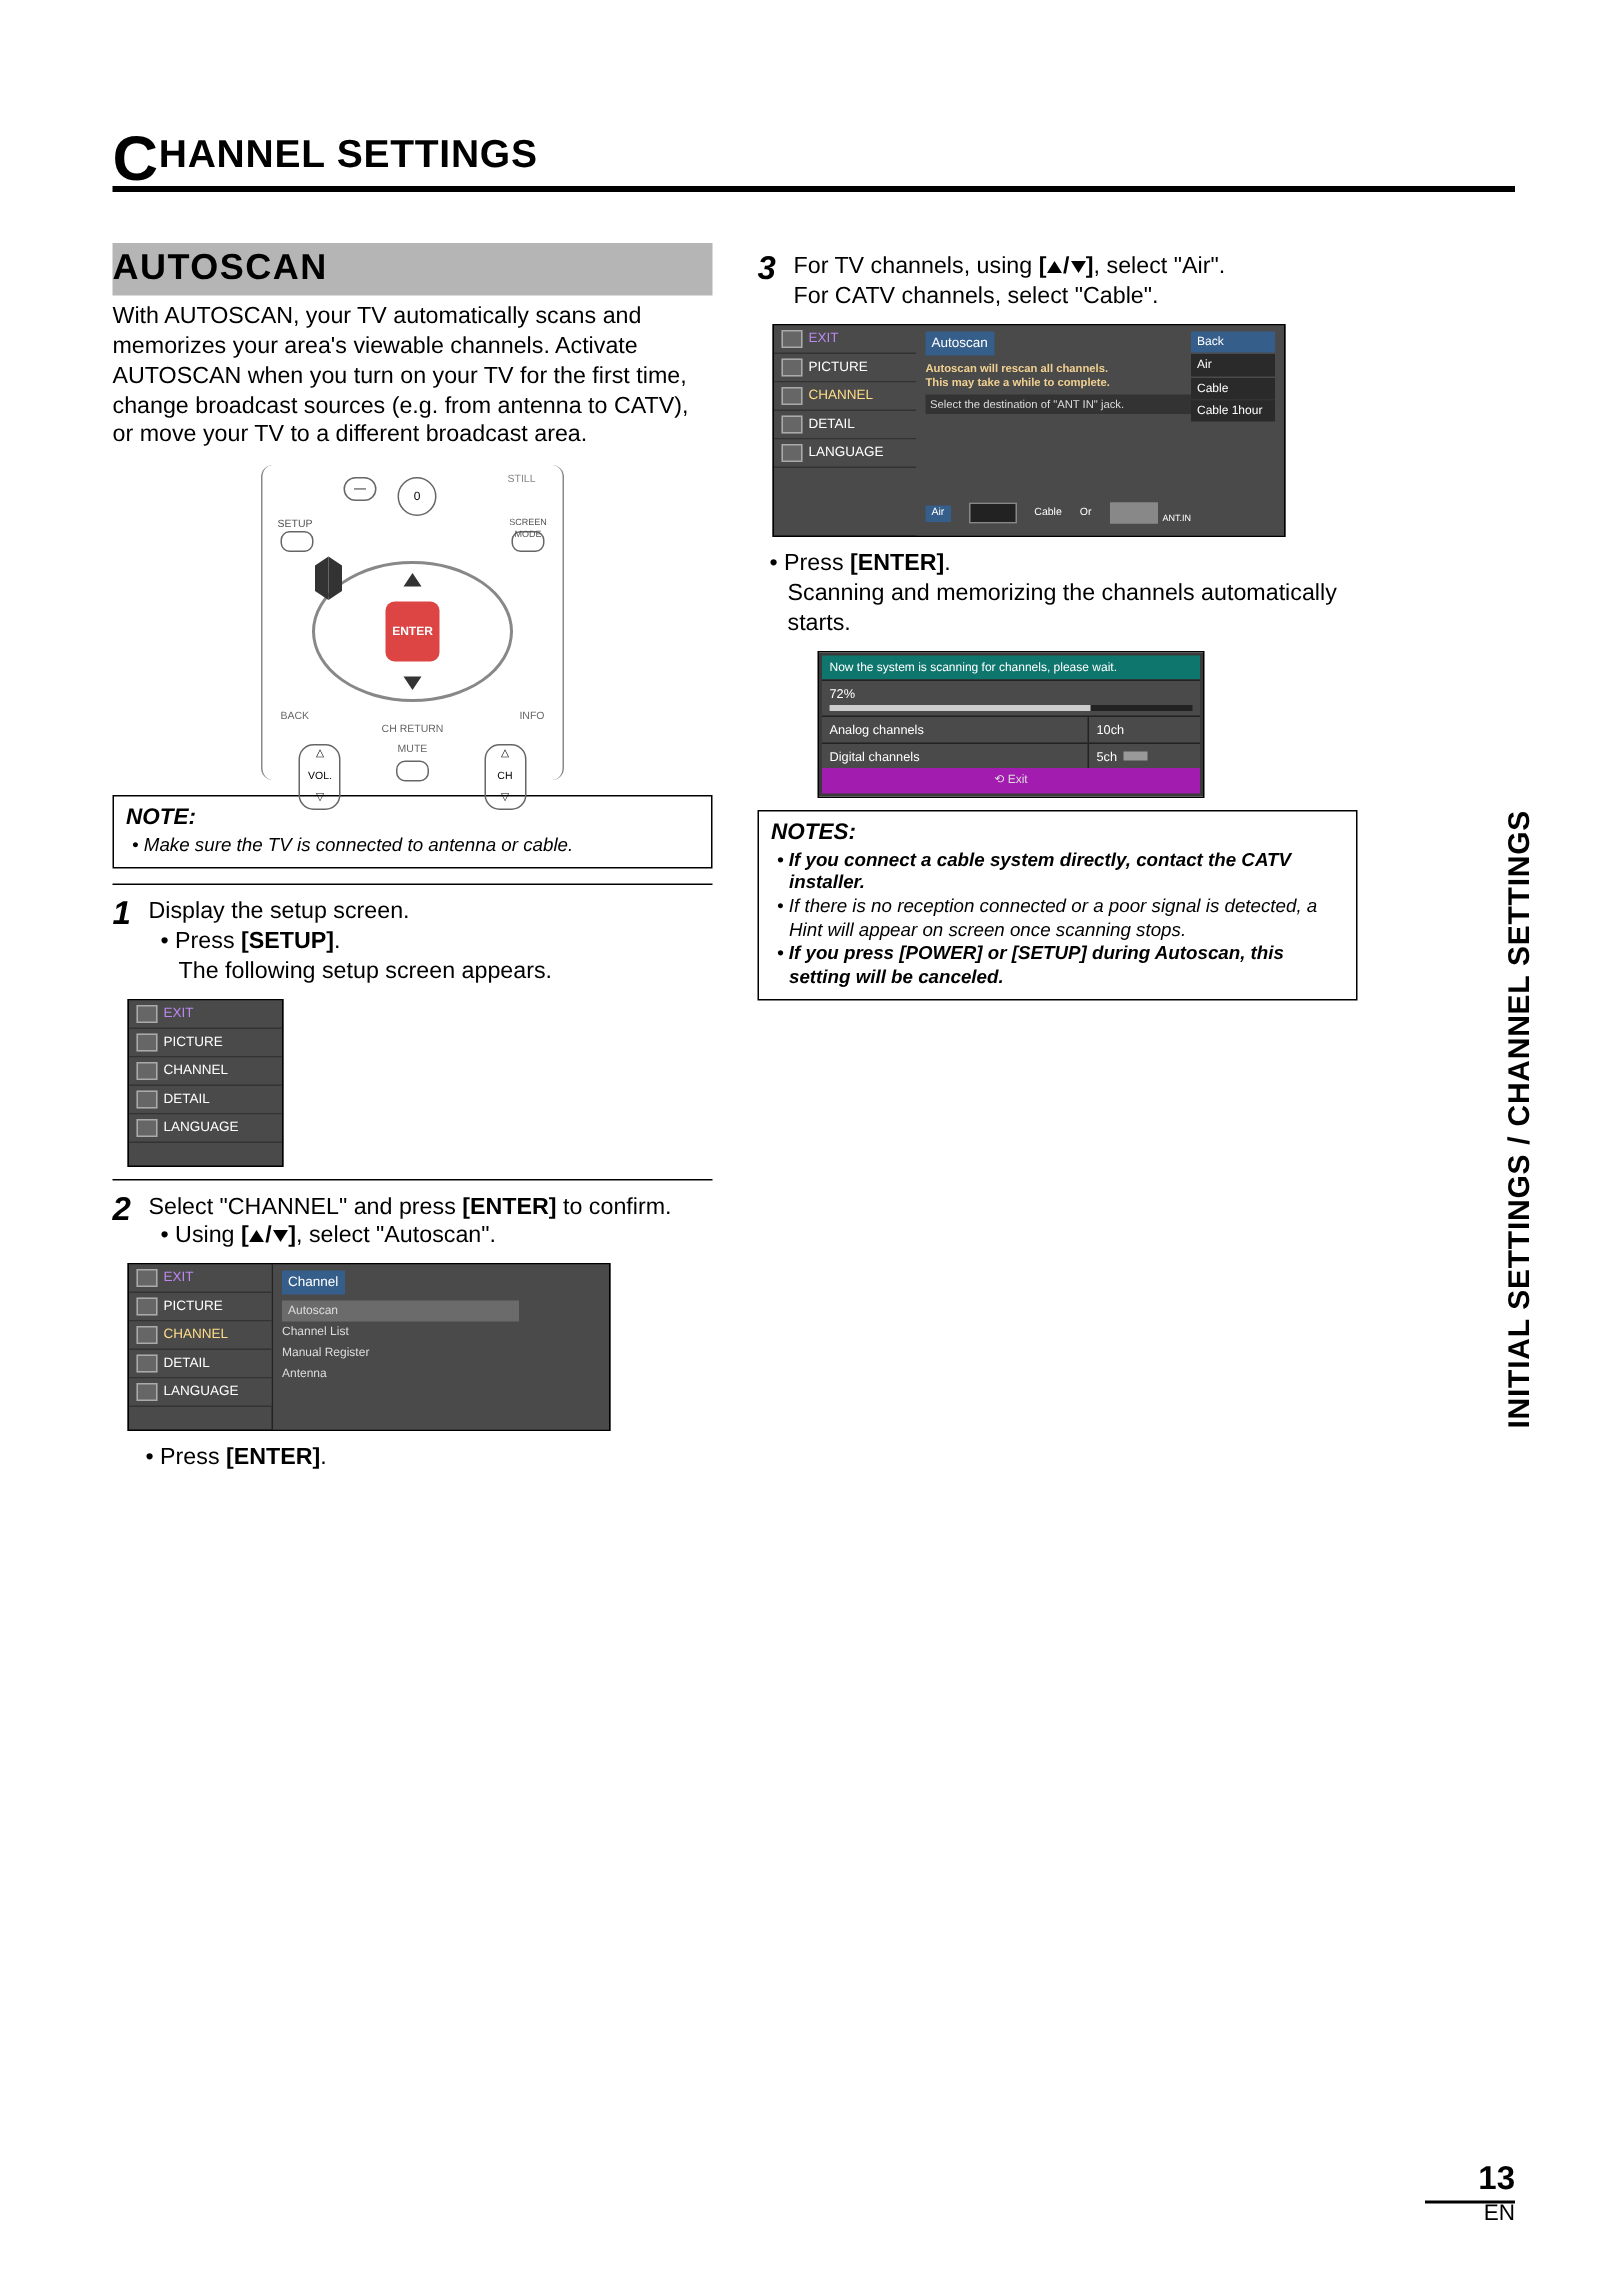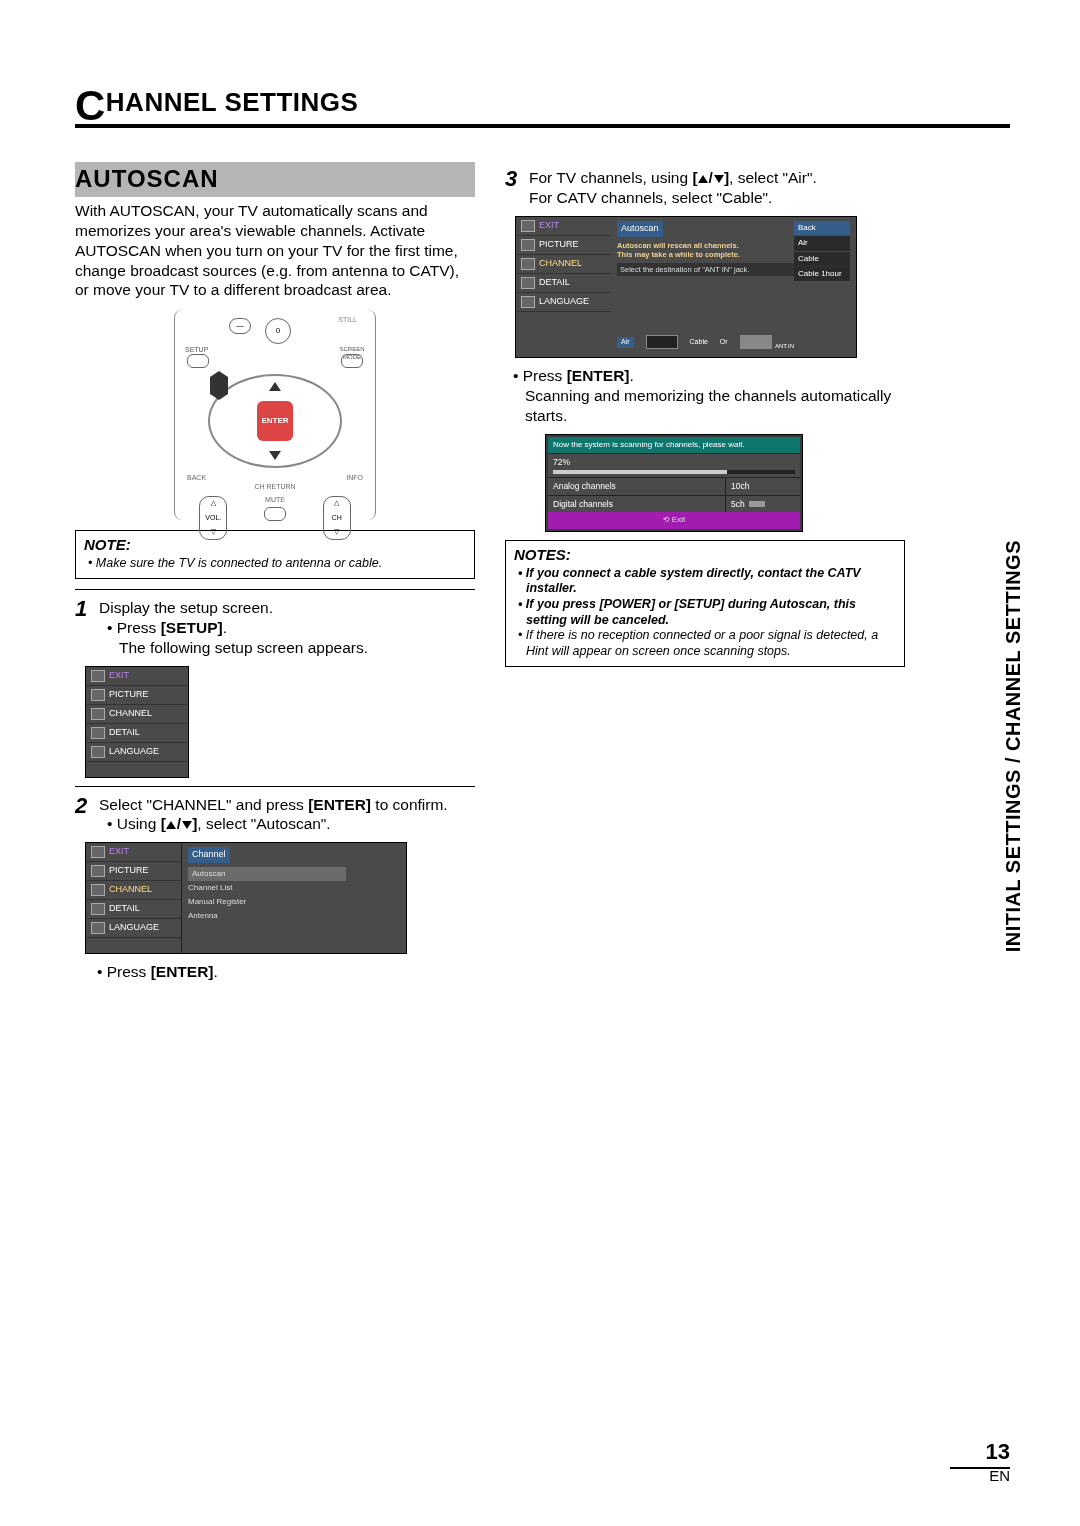--- a/index.html
+++ b/index.html
@@ -480,22 +480,22 @@
           </div>
           <div class="osd-exit-foot">⟲ <span>Exit</span></div>
         </div>
       </div>
 
 
       <div class="note-box">
         <div class="note-title">NOTES:</div>
         <ul class="note-box-ul">
           <li style="font-weight:bold;">If you connect a cable system directly, contact the CATV installer.</li>
+          <li style="font-weight:normal;">If there is no reception connected or a poor signal is detected, a Hint will appear on screen once scanning stops.</li>
           <li style="font-weight:bold;">If you press [POWER] or [SETUP] during Autoscan, this setting will be canceled.</li>
-          <li style="font-weight:normal;">If there is no reception connected or a poor signal is detected, a Hint will appear on screen once scanning stops.</li>
         </ul>
       </div>
     </div>
   </div>
 
   <div class="page-footer">
     <span class="pg-num">13</span>
     <div class="pg-rule"></div>
     <span class="pg-lang">EN</span>
   </div>

